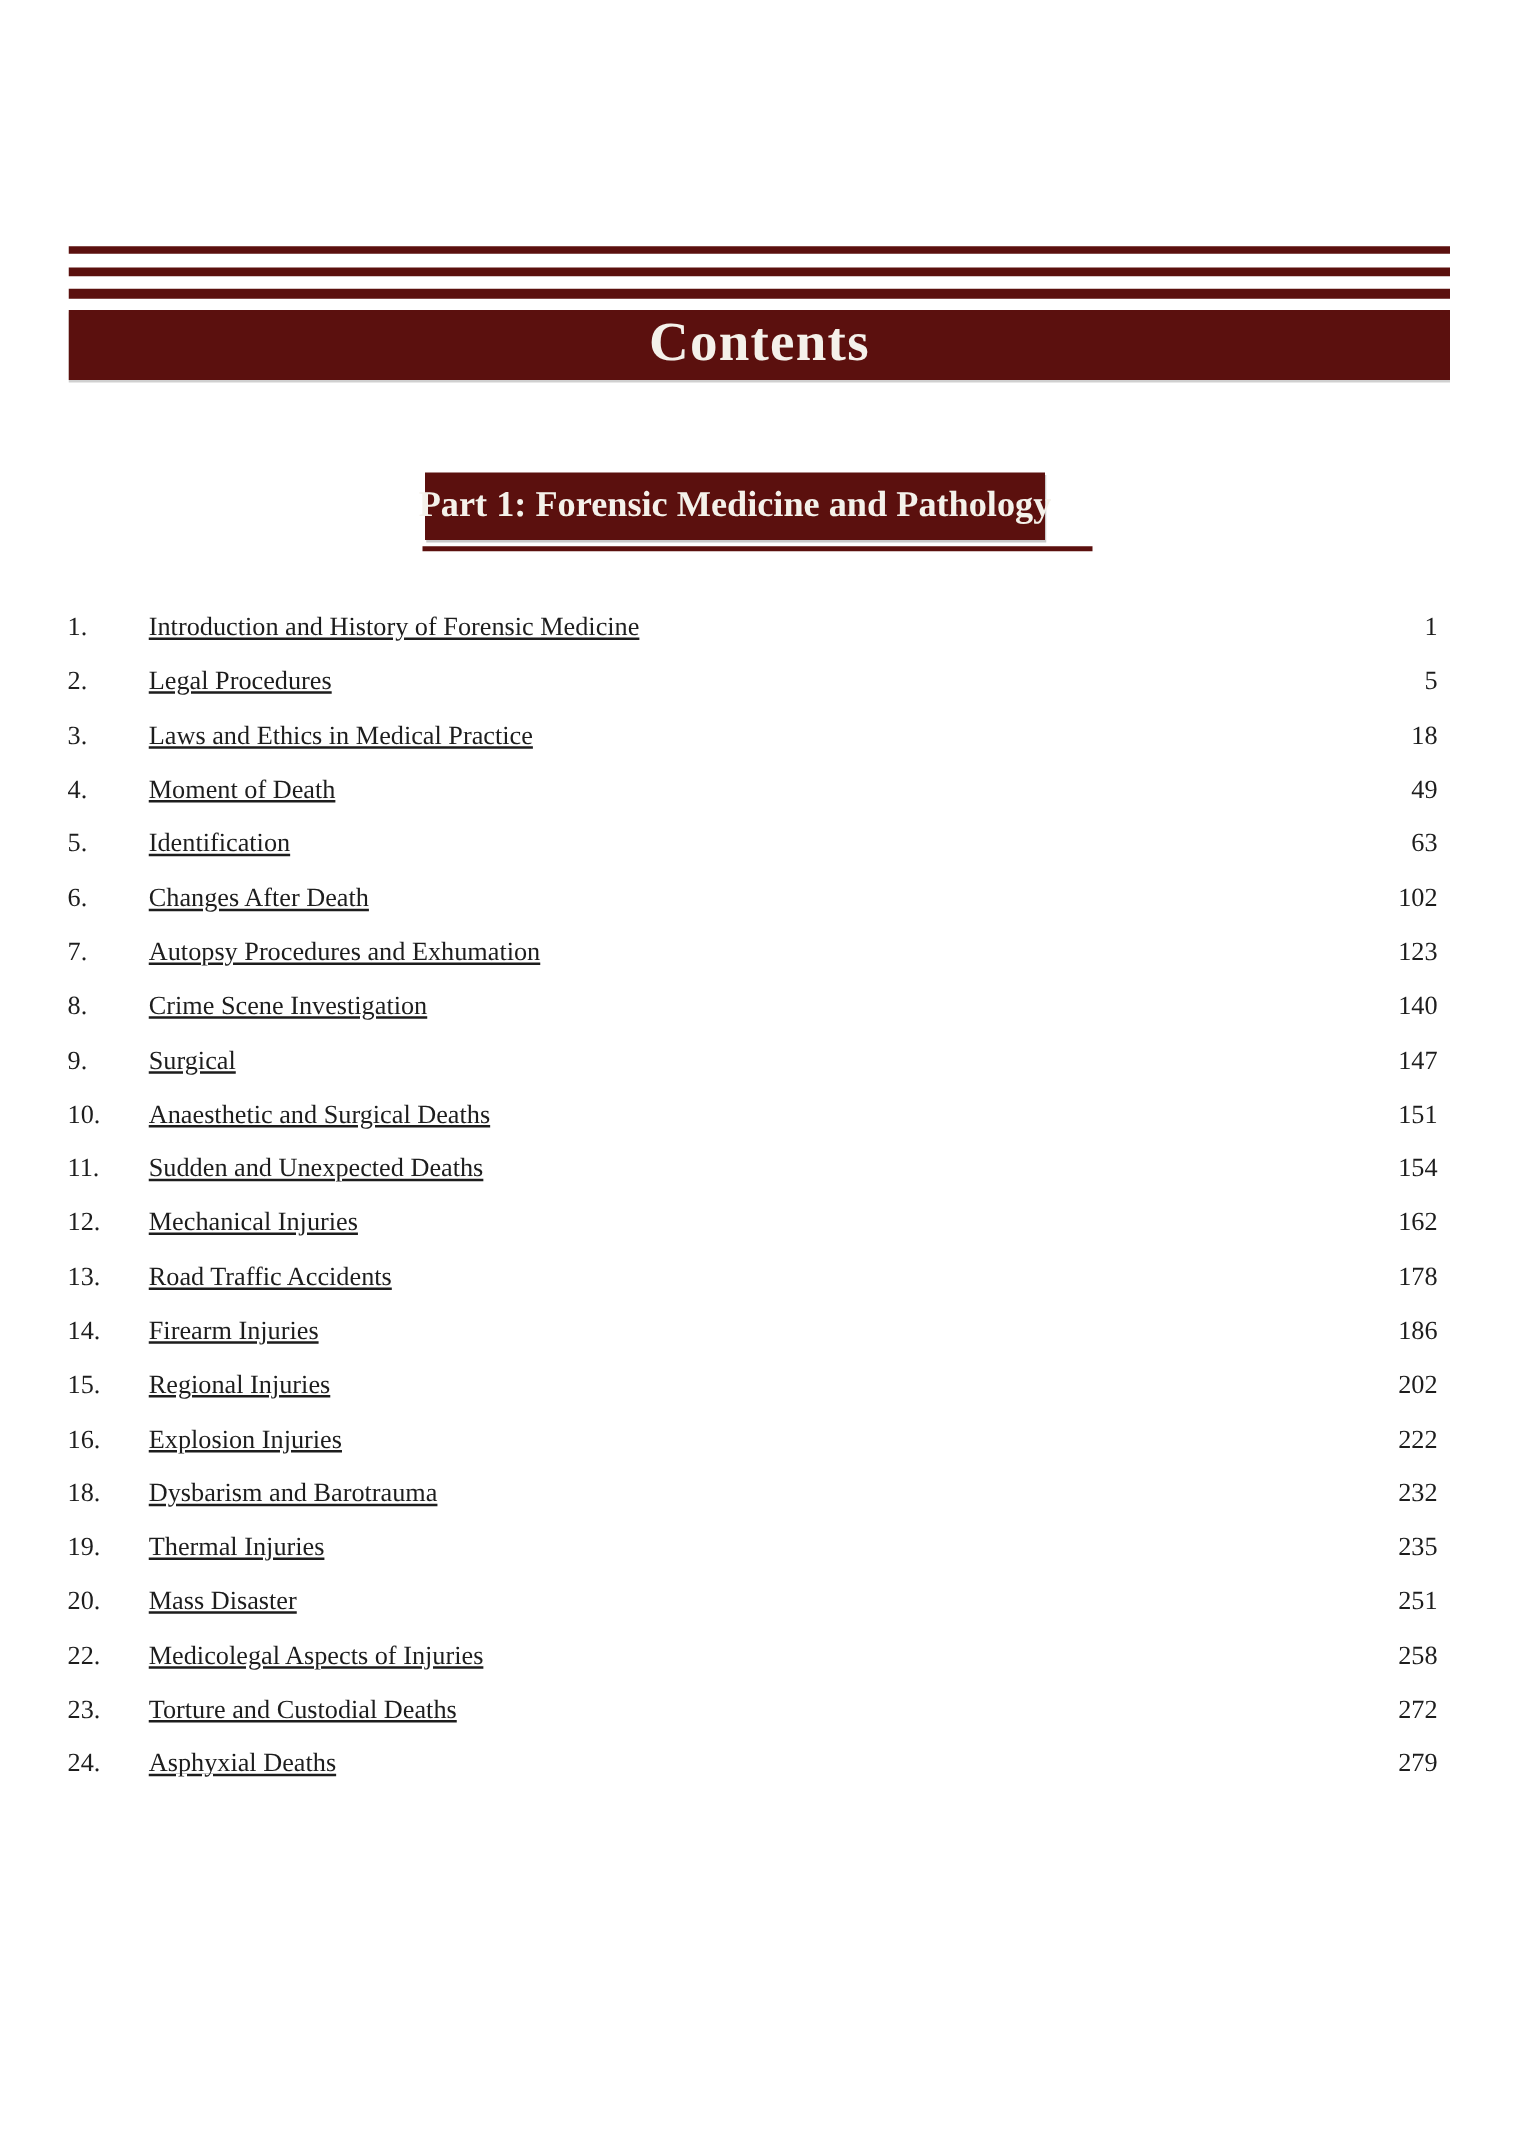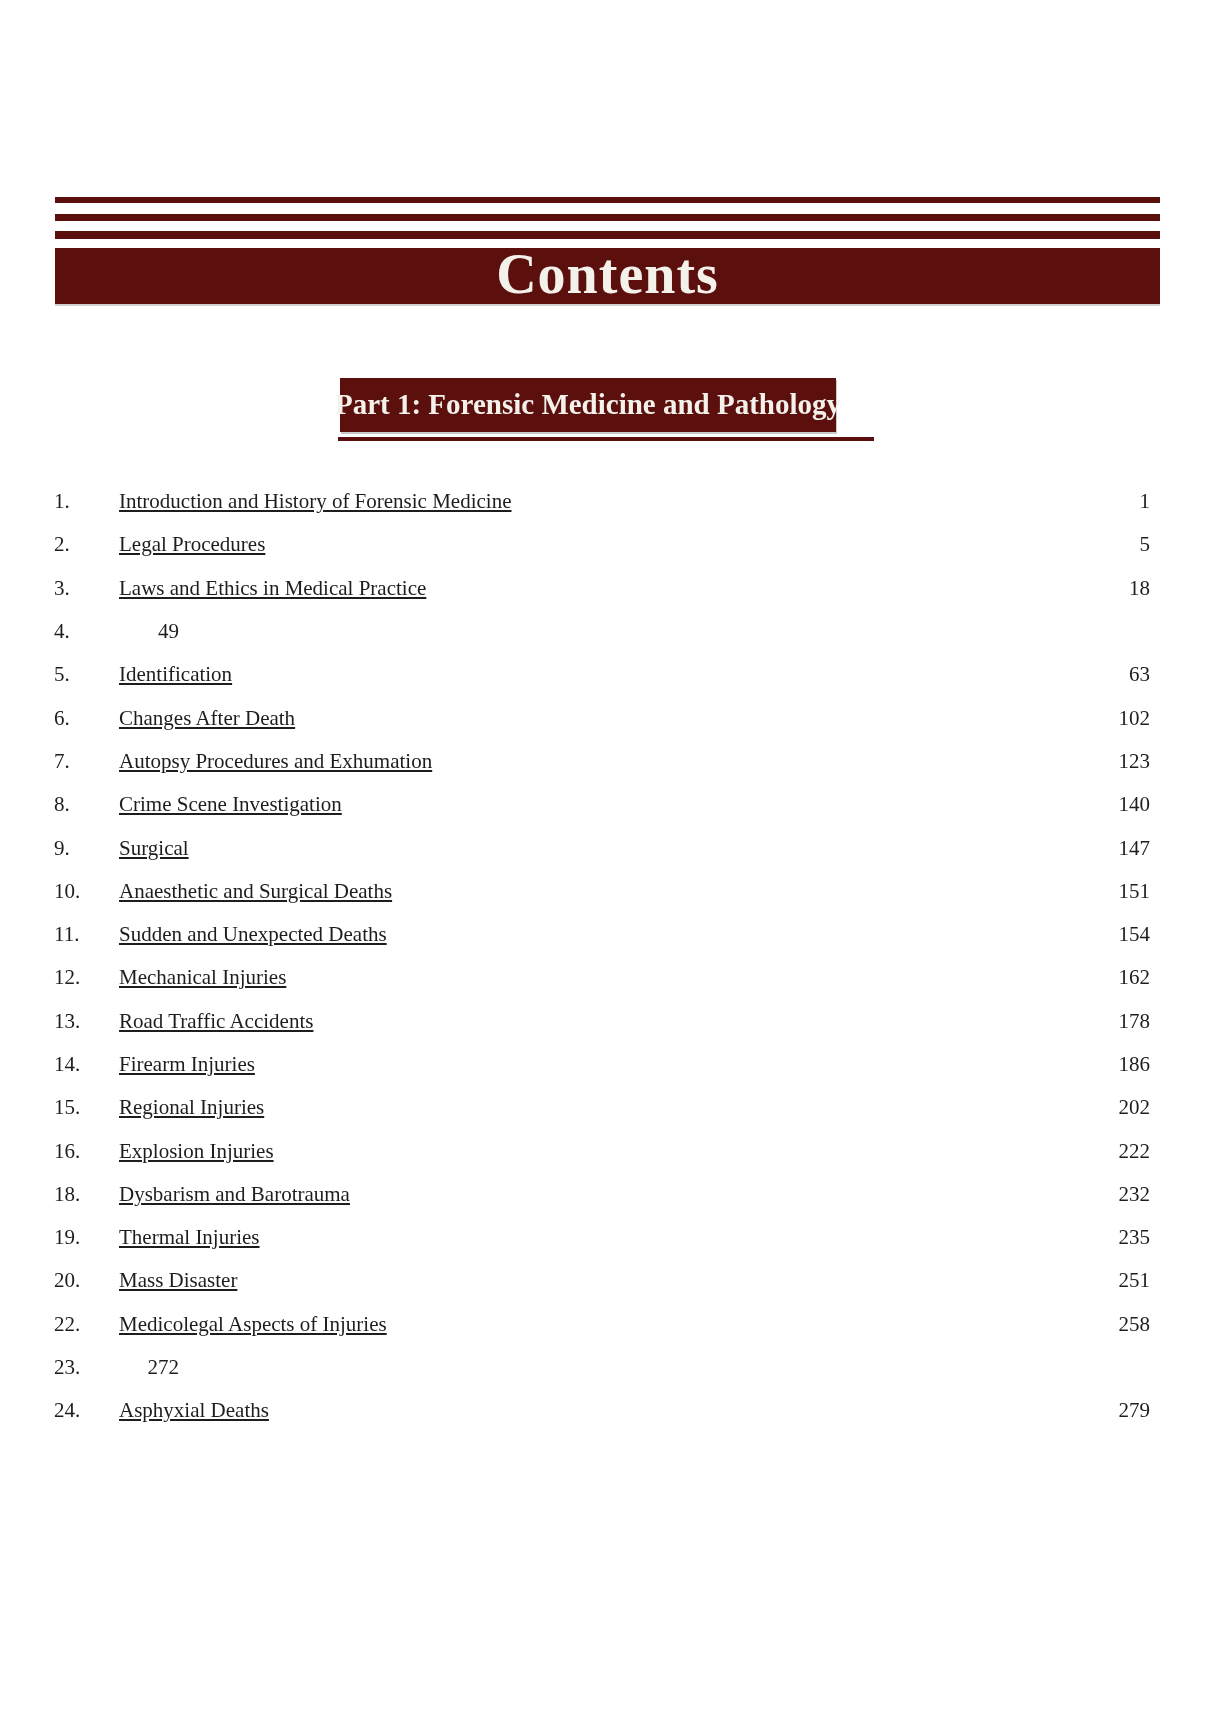--- a/index.html
+++ b/index.html
@@ -28,21 +28,21 @@
   .contents-banner{
     position:absolute;
     left:55px;top:248px;
     width:1105px;height:56px;
     background:var(--maroon);
     display:flex;align-items:center;justify-content:center;
     box-shadow:0 2px 0 rgba(120,120,120,0.35);
   }
   .contents-banner .title{
     color:var(--banner-text);
-    font-size:56px;
+    font-size:44px;
     font-weight:bold;
     letter-spacing:1px;
     line-height:1;
     padding-bottom:4px;
   }
   .part-banner{
     position:absolute;
     left:340px;top:378px;
     width:496px;height:54px;
     background:var(--maroon);
@@ -123,20 +123,21 @@
     </div>
 
     <div class="toc-row">
       <span class="toc-num">3.</span>
       <span class="toc-title">Laws and Ethics in Medical Practice</span>
       <span class="toc-page">18</span>
     </div>
 
     <div class="toc-row">
       <span class="toc-num">4.</span>
+      <span class="toc-title">Moment of Death</span>
       <span class="toc-page">49</span>
     </div>
 
     <div class="toc-row">
       <span class="toc-num">5.</span>
       <span class="toc-title">Identification</span>
       <span class="toc-page">63</span>
     </div>
 
     <div class="toc-row">
@@ -226,20 +227,21 @@
 
 
     <div class="toc-row">
       <span class="toc-num">22.</span>
       <span class="toc-title">Medicolegal Aspects of Injuries</span>
       <span class="toc-page">258</span>
     </div>
 
     <div class="toc-row">
       <span class="toc-num">23.</span>
+      <span class="toc-title">Torture and Custodial Deaths</span>
       <span class="toc-page">272</span>
     </div>
 
     <div class="toc-row">
       <span class="toc-num">24.</span>
       <span class="toc-title">Asphyxial Deaths</span>
       <span class="toc-page">279</span>
     </div>
   </div>
 

